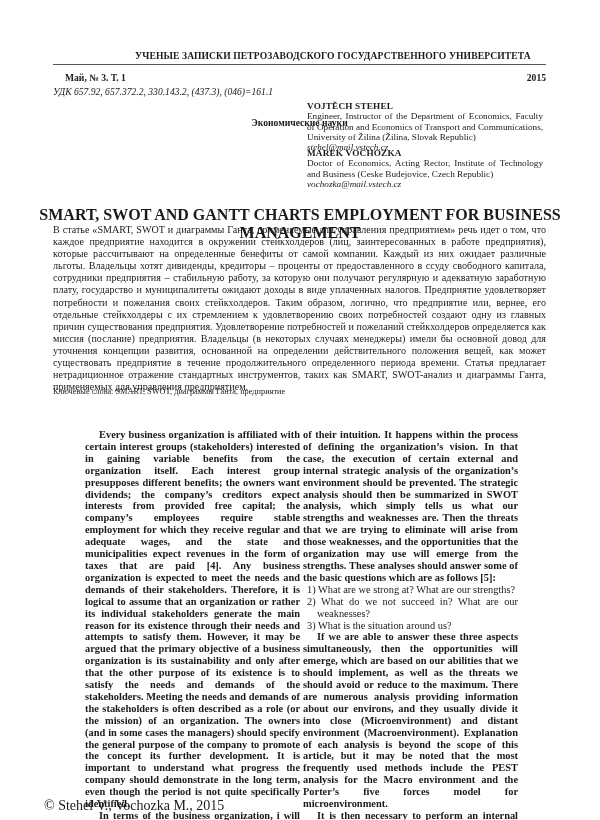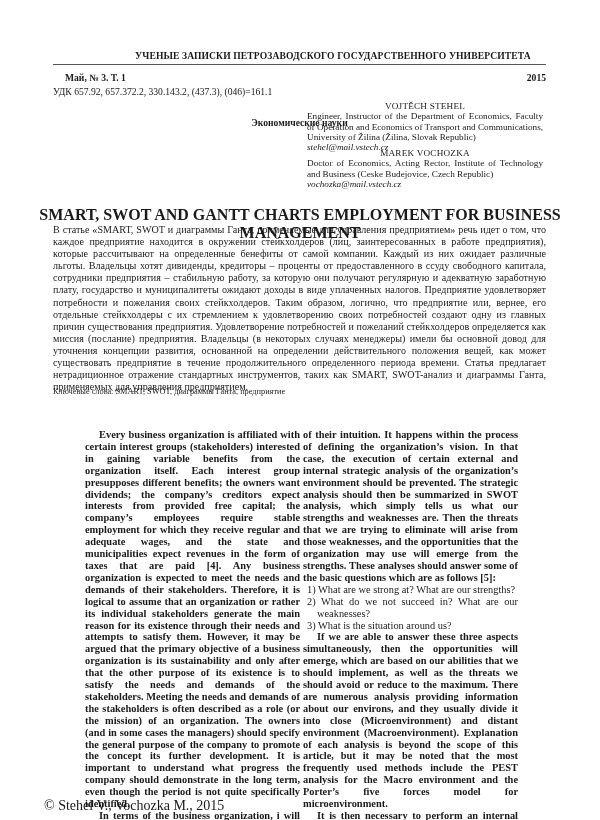--- a/index.html
+++ b/index.html
@@ -6,23 +6,23 @@
   body { width:600px; height:820px; position:relative; overflow:hidden;
          font-family:"Liberation Serif", "DejaVu Serif", serif; color:#1a1a1a; }
   .abs { position:absolute; }
   .journal { left:1px; width:600px; top:50px; text-align:center; font-weight:bold;
              font-size:9.6px; letter-spacing:0.1px;margin-left:32px; }
   .rule { left:53px; width:493px; top:64px; height:0; border-top:1px solid #555; }
   .meta-row { left:53px; width:493px; top:72px; font-size:9.6px; font-weight:bold; }
   .meta-row .l { position:absolute; left:12px; }
   .meta-row .c { position:absolute; left:0; width:493px; text-align:center;margin-top:45px; }
   .meta-row .r { position:absolute; right:0; }
-  .udk { left:53px; top:86px; font-size:9.6px; }
+  .udk { left:53px; top:86px; font-size:9.6px;font-style:italic; }
   .author-block { left:307px; width:236px; font-size:9.2px; line-height:10.3px; }
-  .author-name { text-align:center; font-weight:normal; letter-spacing:0.2px; }
+  .author-name { text-align:left; font-weight:bold; letter-spacing:0.2px; }
   .author-aff { text-align:justify; }
   .author-email { font-style:italic; }
   .title { left:0; width:600px; top:206px; text-align:center; font-weight:bold; font-size:16px; }
   .abstract { left:53px; width:493px; top:224px; font-size:10.1px; line-height:12.1px;
               text-align:justify; }
   .keywords { left:53px; top:387px; font-size:8.3px; }
   .col { top:429px; width:215px; font-size:10.4px; line-height:11.9px; text-align:justify; }
   .col p { margin:0; text-indent:14px;font-weight:bold; }
   .col p.noind { text-indent:0; }
   .col ol { margin:0; padding:0; list-style:none; }

